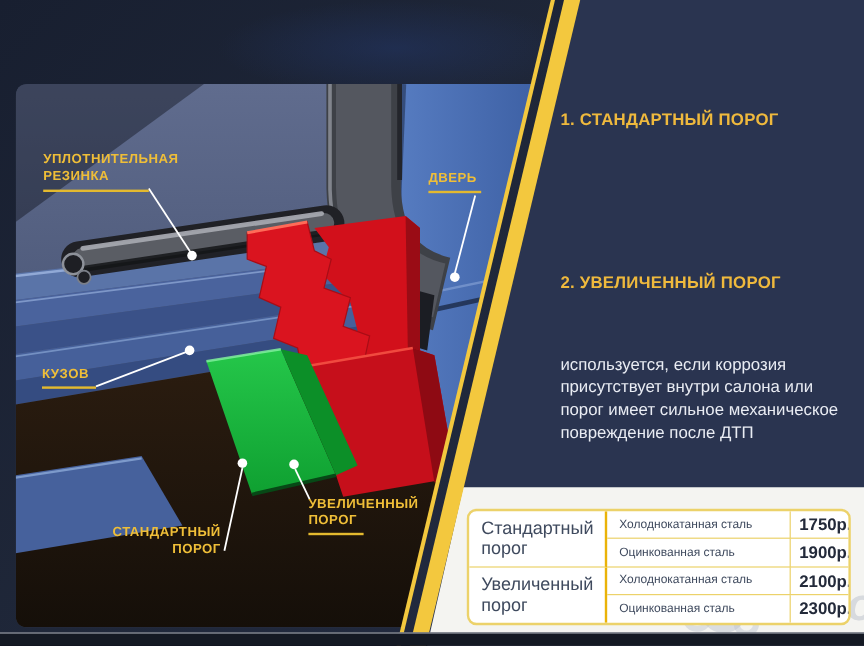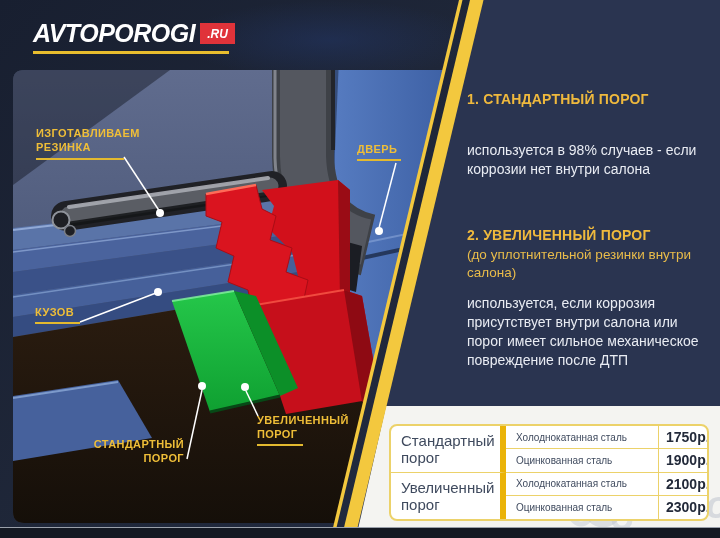--- a/index.html
+++ b/index.html
@@ -43,21 +43,21 @@
   .sec2-body{top:294px;}
 
   
   .price-table{
     left:389px;top:424px;width:320px;height:97px;background:#ffffff;
     border:2px solid #ecd26a;border-radius:8px;
     display:grid;grid-template-columns:115px 153px 1fr;grid-template-rows:repeat(4,1fr);
     color:#3f4a5e;overflow:hidden;
   }
   .pt-cell{display:flex;align-items:center;padding-left:10px;}
-  .pt-product{grid-column:1;font-size:15px;line-height:17px;border-right:6px solid #eab308;}
+  .pt-product{grid-column:1;font-size:15px;line-height:17px;border-right:2px solid #eab308;}
   .pt-p1{grid-row:1/3;border-bottom:1px solid #ecd26a;}
   .pt-p2{grid-row:3/5;}
   .pt-material{font-size:10px;border-right:1px solid #ecd26a;}
   .pt-price{font-size:14px;font-weight:800;color:#232a3a;padding-left:7px;}
   .pt-bb{border-bottom:1px solid #ecd26a;}
 
   
   .bottom-strip{left:0;top:527px;width:720px;height:11px;background:#141923;border-top:1px solid #9aa0aa;}
   .watermark{left:630px;top:484px;font-size:38px;font-weight:800;color:rgba(186,192,204,0.5);font-style:italic;letter-spacing:1px;}
   .bg-blob{left:180px;top:0;width:300px;height:80px;
@@ -183,49 +183,43 @@
     </g>
     <g fill="#ffffff">
       <circle cx="160" cy="213" r="4"></circle>
       <circle cx="379" cy="231" r="4"></circle>
       <circle cx="158" cy="292" r="4"></circle>
       <circle cx="202" cy="386" r="4"></circle>
       <circle cx="245" cy="387" r="4"></circle>
     </g>
   </svg>
 
-  <div class="abs logo">
-    <span class="logo-main">AVTOPOROGI</span><span class="logo-tld">.RU</span>
-    <div class="logo-underline"></div>
-  </div>
 
   <div class="abs dlabel lbl-seal ul">
-    <div>ИЗГОТАВЛИВАЕМ</div>
+    <div>УПЛОТНИТЕЛЬНАЯ</div>
     <div>РЕЗИНКА</div>
   </div>
   <div class="abs dlabel lbl-door ul">ДВЕРЬ</div>
   <div class="abs dlabel lbl-body ul">КУЗОВ</div>
   <div class="abs dlabel lbl-standard">
     <div>СТАНДАРТНЫЙ</div>
     <div>ПОРОГ</div>
   </div>
   <div class="abs dlabel lbl-increased">
     <div>УВЕЛИЧЕННЫЙ</div>
     <div class="ul2">ПОРОГ</div>
   </div>
 
 
   <div class="abs sec sec1">
     <div class="sec-h">1. СТАНДАРТНЫЙ ПОРОГ</div>
   </div>
-  <div class="abs sec sec1-body sec-body">используется в 98% случаев - если коррозии нет внутри салона</div>
 
   <div class="abs sec sec2">
     <div class="sec-h">2. УВЕЛИЧЕННЫЙ ПОРОГ</div>
-    <div class="sec-sub">(до уплотнительной резинки внутри салона)</div>
   </div>
   <div class="abs sec sec2-body sec-body">используется, если коррозия присутствует внутри салона или порог имеет сильное механическое повреждение после ДТП</div>
 
   <div class="abs price-table">
     <div class="pt-cell pt-product pt-p1">Стандартный порог</div>
     <div class="pt-cell pt-material pt-bb">Холоднокатанная сталь</div>
     <div class="pt-cell pt-price pt-bb">1750р.</div>
     <div class="pt-cell pt-material pt-bb">Оцинкованная сталь</div>
     <div class="pt-cell pt-price pt-bb">1900р.</div>
     <div class="pt-cell pt-product pt-p2">Увеличенный порог</div>

